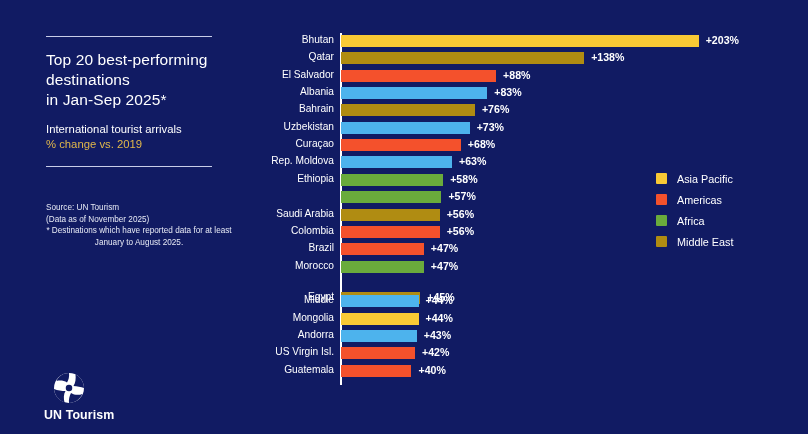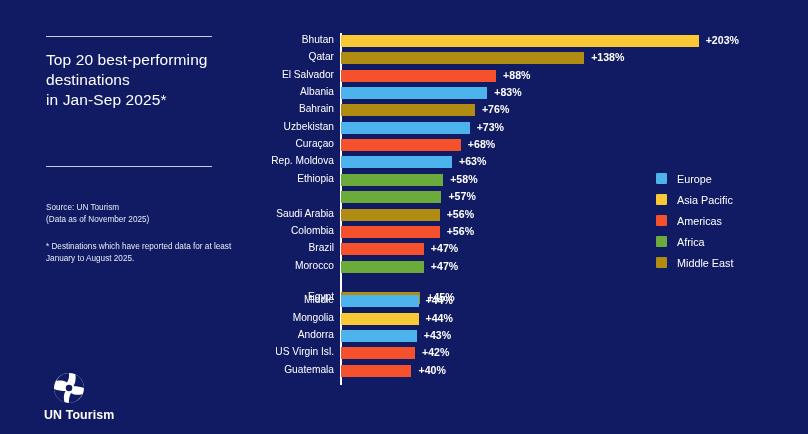--- a/index.html
+++ b/index.html
@@ -65,24 +65,25 @@
     left: 46px;
     top: 202px;
     width: 186px;
   }
   #source-line1, #source-line2 {
     font-size: 8.2px;
     line-height: 11.5px;
     color: #e7eaf5;
   }
   #footnote {
-    margin-top: 16px;
+    margin-top: 0;
     font-size: 8.2px;
     line-height: 11.5px;
     color: #e7eaf5;
+    text-align: center;
   }
 
   
   #logo-block {
     position: absolute;
     left: 44px;
     bottom: 12px;
     width: 120px;
   }
   #logo-mark {
@@ -172,20 +173,24 @@
 <div id="left-panel">
 
   <div class="rule" id="rule-top"></div>
 
   <div id="headline">
     <div>Top 20 best-performing</div>
     <div>destinations</div>
     <div>in Jan-Sep 2025*</div>
   </div>
 
+  <div id="subtitle-block">
+    <div id="subtitle-line1">International tourist arrivals</div>
+    <div id="subtitle-line2">% change vs. 2019</div>
+  </div>
 
   <div class="rule" id="rule-bottom"></div>
 
   <div id="source-block">
     <div id="source-line1">Source: UN Tourism</div>
     <div id="source-line2">(Data as of November 2025)</div>
     <div id="footnote">* Destinations which have reported data for at least January to August 2025.</div>
   </div>
 
   <div id="logo-block">
@@ -301,24 +306,20 @@
       <div class="bar-row" style="top: 334.65px;">
         <div class="cat-label">Guatemala</div>
         <div class="bar" title="Guatemala +40%" style="width: 70.48px; background: rgb(244, 81, 44);"></div>
         <div class="val-label" style="left: 168.48px;">+40%</div>
       </div>
     </div>
 </div>
 
 <div id="legend">
     <div class="legend-item">
-      <span class="legend-swatch" style="background: rgb(77, 179, 237);"></span>
-      <span class="legend-label">Europe</span>
-    </div>
-    <div class="legend-item">
       <span class="legend-swatch" style="background: rgb(249, 201, 53);"></span>
       <span class="legend-label">Asia Pacific</span>
     </div>
     <div class="legend-item">
       <span class="legend-swatch" style="background: rgb(244, 81, 44);"></span>
       <span class="legend-label">Americas</span>
     </div>
     <div class="legend-item">
       <span class="legend-swatch" style="background: rgb(106, 171, 60);"></span>
       <span class="legend-label">Africa</span>

